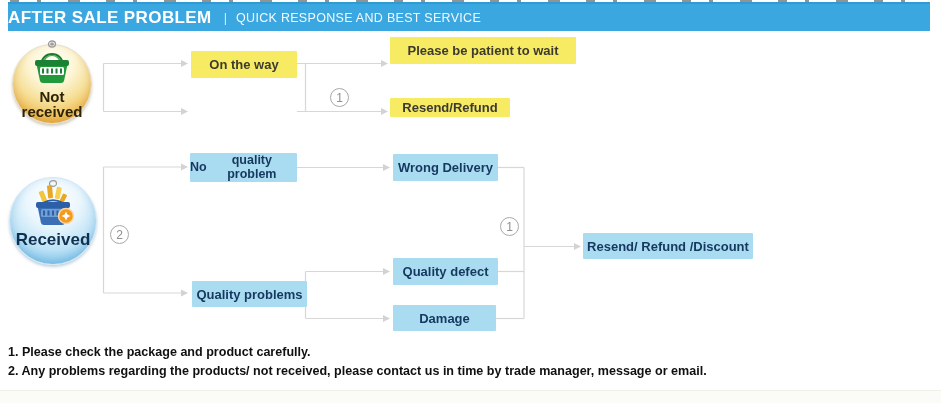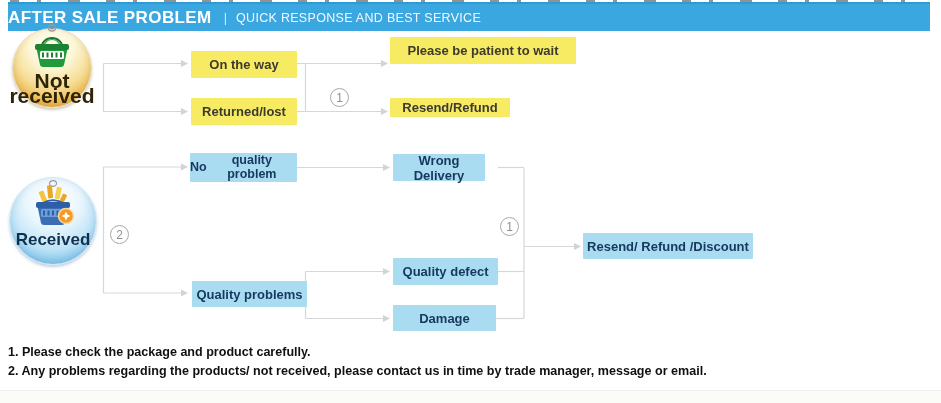--- a/index.html
+++ b/index.html
@@ -19,24 +19,24 @@
   }
   .banner .title{color:#ffffff;font-weight:800;font-size:17px;letter-spacing:.4px;}
   .banner .sep{color:#cfeafb;font-size:13px;margin:0 9px 0 12px;}
   .banner .subtitle{color:#f2faff;font-size:12.5px;letter-spacing:.3px;}
 
   svg.connectors{position:absolute;left:0;top:0;pointer-events:none;}
 
   .node{position:absolute;border-radius:50%;display:flex;flex-direction:column;
     justify-content:flex-end;align-items:center;text-align:center;}
   .node-notreceived{
-    left:12px;top:28px;width:80px;height:80px;padding-bottom:4px;box-sizing:border-box;
+    left:12px;top:44px;width:80px;height:80px;padding-bottom:4px;box-sizing:border-box;
     background:radial-gradient(circle at 50% 22%,#fffef6 0%,#fdf6d8 30%,#f6e09a 55%,#efbe57 78%,#e39b2e 100%);
     border:1px solid #e4dcc8;box-shadow:0 2px 3px rgba(120,100,60,.35), inset 0 -3px 7px rgba(190,120,20,.30);
-    color:#2f2305;font-size:21px;font-weight:700;line-height:15px;
+    color:#2f2305;font-size:15px;font-weight:700;line-height:15px;
   }
   .node-received{
     left:9px;top:177px;width:88px;height:88px;padding-bottom:15px;box-sizing:border-box;
     background:radial-gradient(circle at 50% 25%,#ffffff 0%,#eaf6fd 35%,#bce2f6 65%,#7ec4ea 88%,#63b3e1 100%);
     border:1px solid #cfe6f3;box-shadow:0 2px 3px rgba(70,120,160,.35), inset 0 -3px 8px rgba(60,140,200,.30);
     color:#10304f;font-size:17px;font-weight:700;line-height:19px;
   }
   .node-icon{position:absolute;left:50%;transform:translateX(-50%);}
   .node-notreceived .node-icon{top:-5px;}
   .node-received .node-icon{top:2px;}
@@ -156,29 +156,28 @@
     <span>1</span>
   </div>
   <div class="badge" style="left:110px;top:225px">
     <span>2</span>
   </div>
   <div class="badge" style="left:500px;top:217px">
     <span>1</span>
   </div>
 
   <div class="fbox ybox" style="left:191px;top:51px;width:106px;height:27px">On the way</div>
-  <div class="fbox ybox" style="left:191px;top:98px;width:106px;height:27px">Returned/lost</div>
   <div class="fbox ybox" style="left:390px;top:37px;width:186px;height:27px">Please be patient to wait</div>
   <div class="fbox ybox" style="left:390px;top:98px;width:120px;height:19px">Resend/Refund</div>
 
   <div class="fbox bbox two-line" style="left:190px;top:153px;width:107px;height:29px;flex-direction:row">
     <span>No</span>
     <span>quality problem</span>
   </div>
-  <div class="fbox bbox" style="left:393px;top:154px;width:92px;height:27px">Wrong Delivery</div>
+  <div class="fbox bbox" style="left:393px;top:154px;width:105px;height:27px">Wrong Delivery</div>
   <div class="fbox bbox" style="left:393px;top:258px;width:105px;height:27px">Quality defect</div>
   <div class="fbox bbox" style="left:192px;top:281px;width:115px;height:26px">Quality problems</div>
   <div class="fbox bbox" style="left:393px;top:305px;width:103px;height:26px">Damage</div>
   <div class="fbox bbox" style="left:583px;top:233px;width:170px;height:26px">Resend/ Refund /Discount</div>
 
   <div class="notes">
     <p class="note-line">1. Please check the package and product carefully.</p>
     <p class="note-line">2. Any problems regarding the products/ not received, please contact us in time by trade manager, message or email.</p>
   </div>
 

